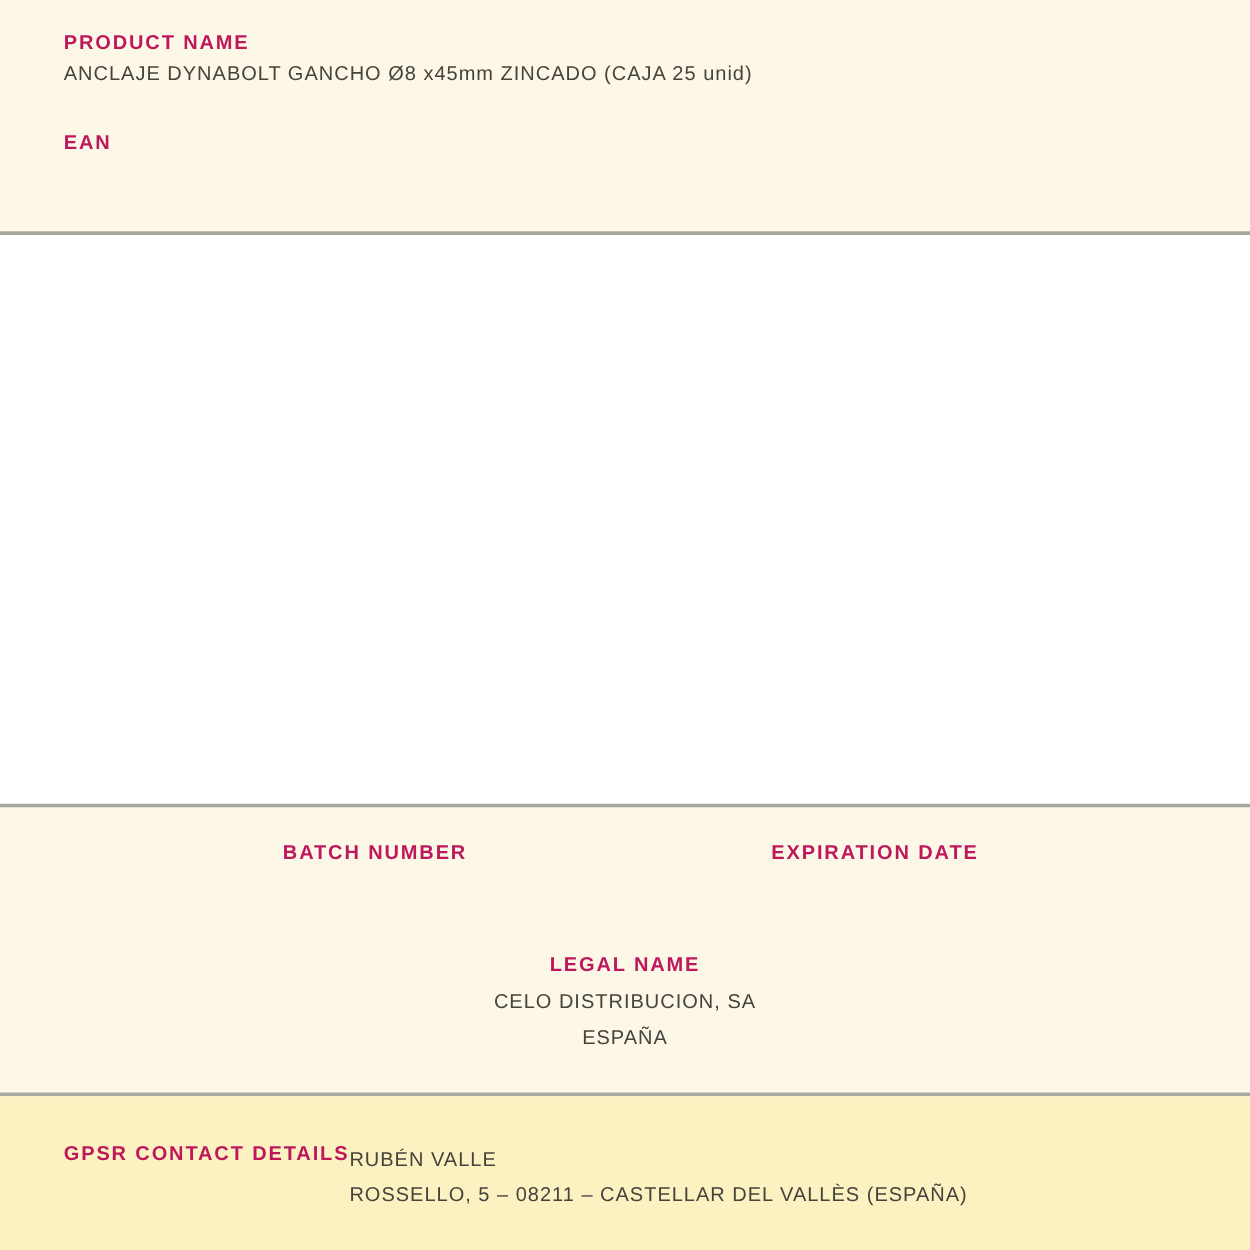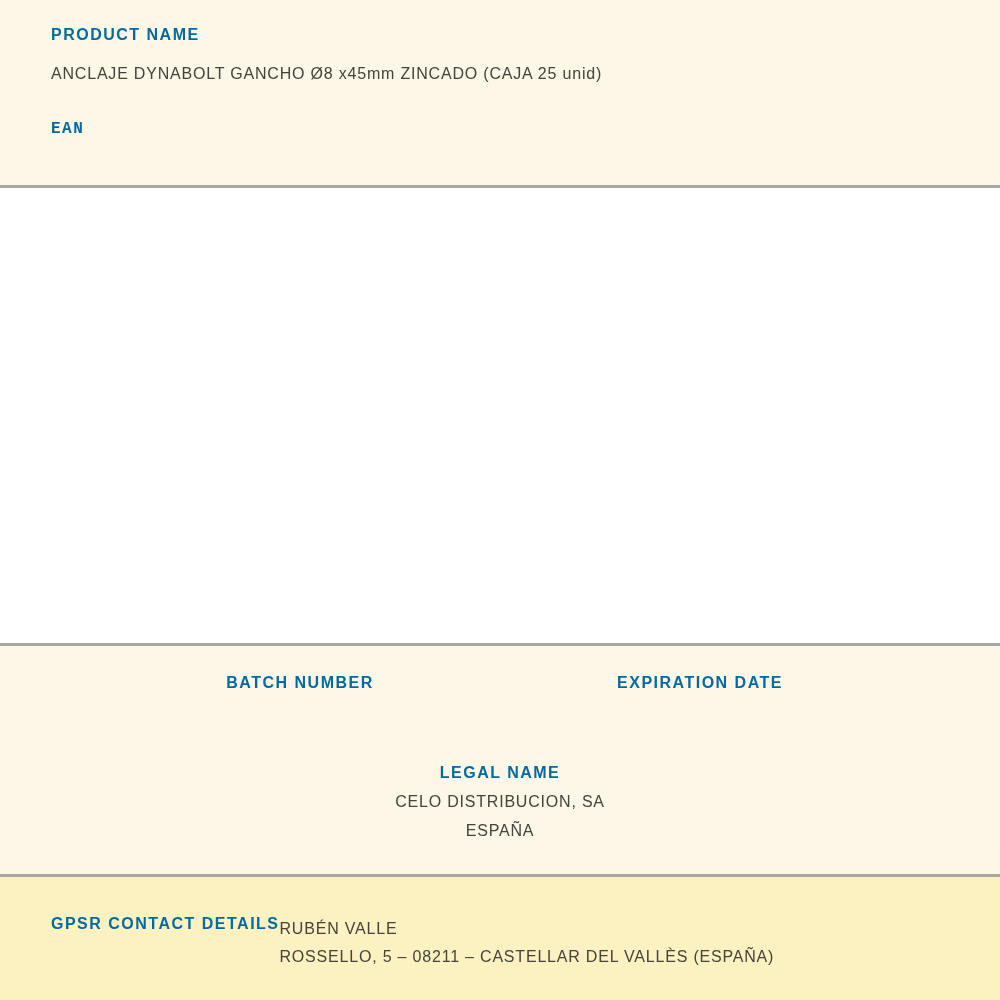--- a/index.html
+++ b/index.html
@@ -25,29 +25,29 @@
   .section-top {
     height: 185px;
     background: #FCF7E7;
     padding: 26px 51px 0 51px;
     flex: 0 0 auto;
   }
   .field-label {
     font-size: 16px;
     font-weight: bold;
     letter-spacing: 1.5px;
-    color: #0369a1;
+    color: #be185d;
   }
   .field-value {
     font-size: 16px;
     letter-spacing: 0.8px;
     color: #45433C;
-    margin-top: 21px;
+    margin-top: 7px;
   }
-  .section-top .field + .field { margin-top: 37px; font-family: Liberation Mono, monospace; }
+  .section-top .field + .field { margin-top: 37px; }
   
   .section-white {
     height: 455px;
     background: #FFFFFF;
     flex: 0 0 auto;
   }
   
   .section-info {
     height: 228px;
     background: #FCF7E7;

